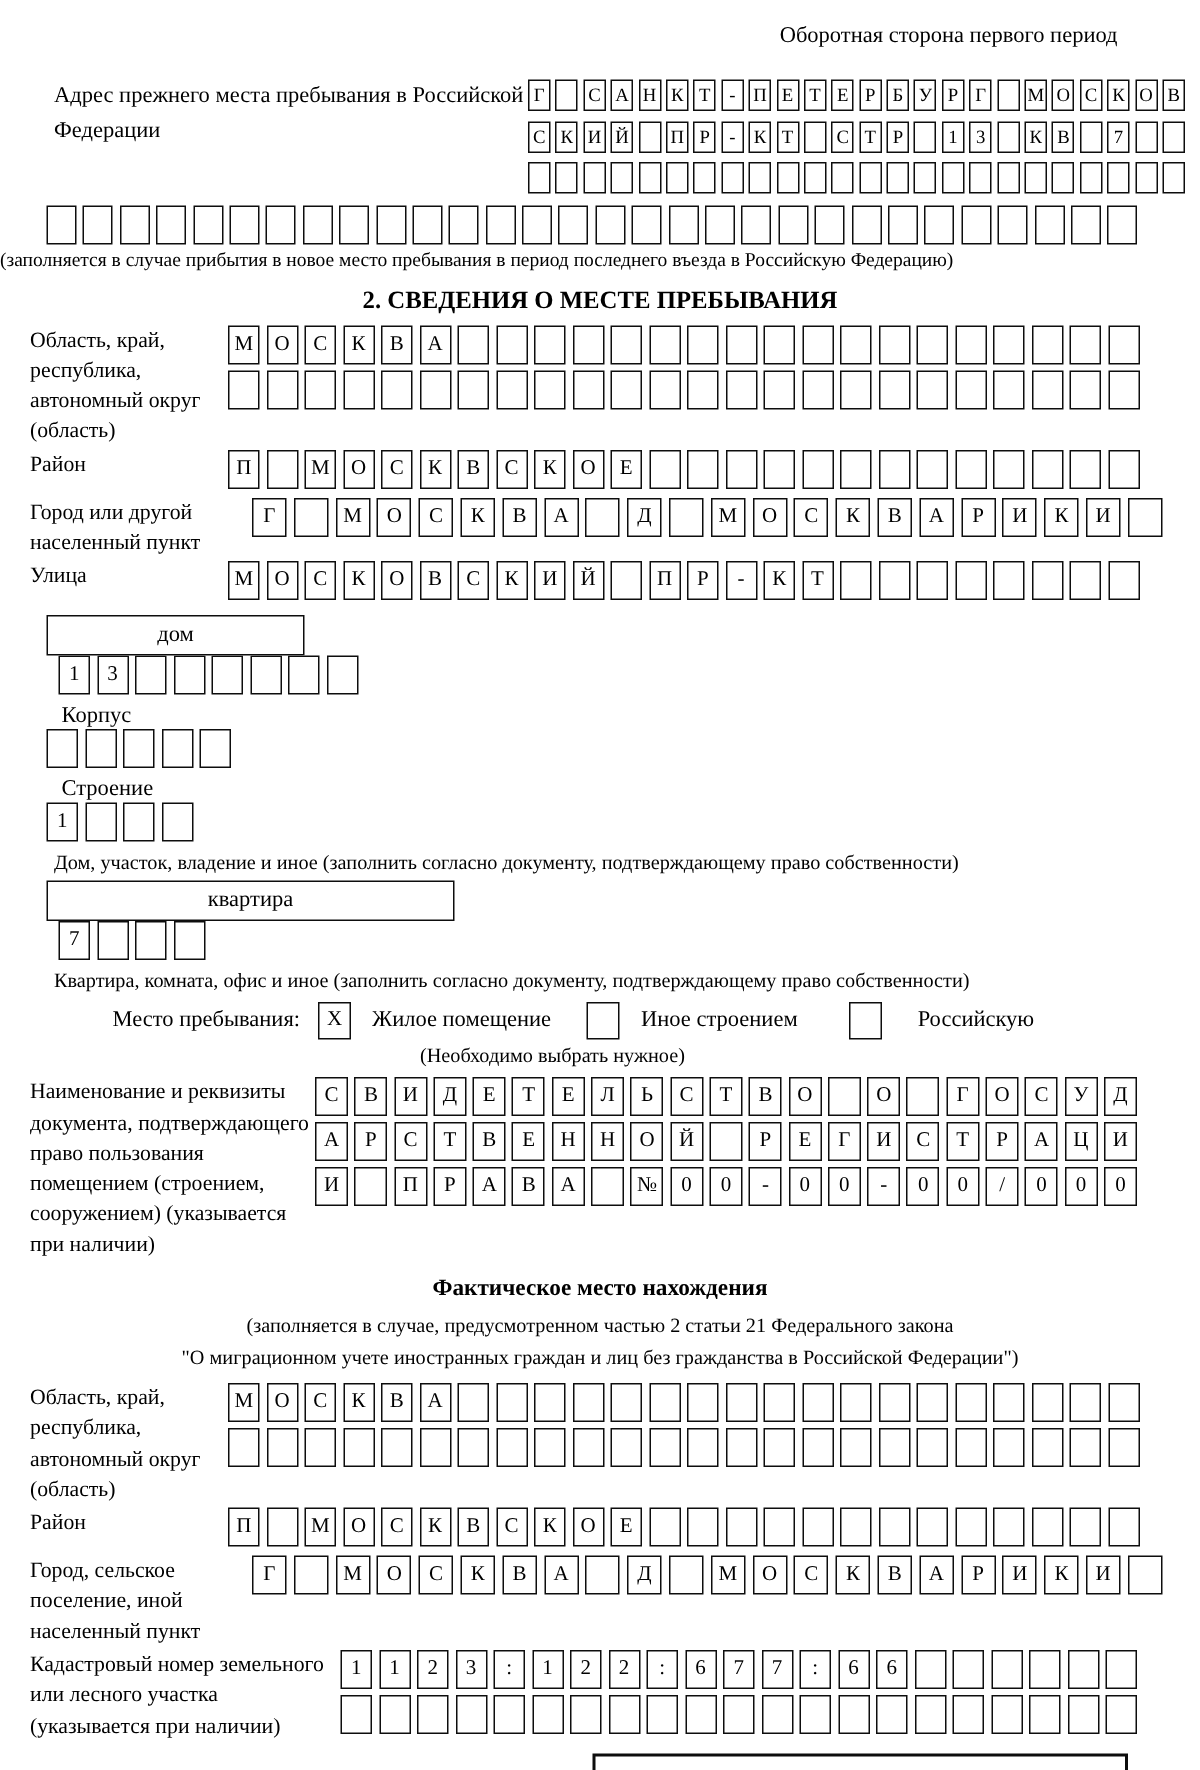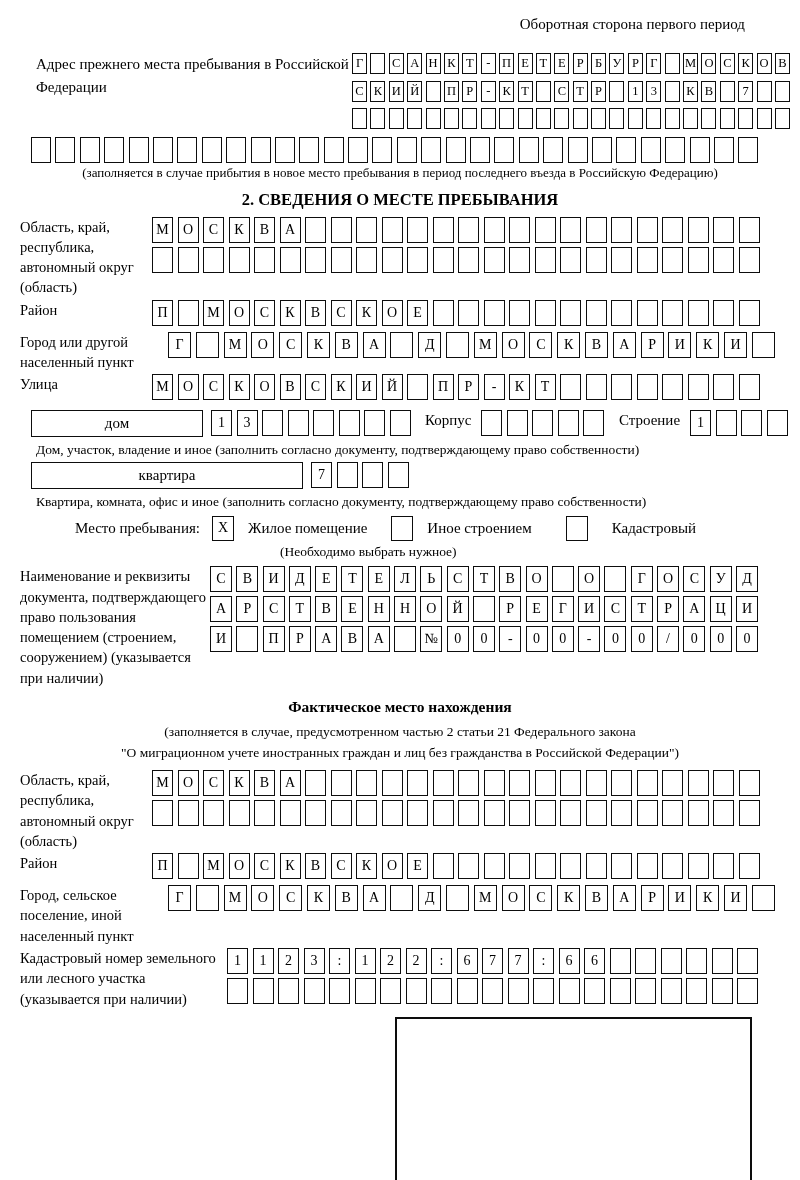--- a/index.html
+++ b/index.html
@@ -1,40 +1,40 @@
 <!DOCTYPE html>
 <html><head>
 <meta charset="utf-8">
 <style>
   html,body{margin:0;padding:0;background:#fff;}
   body{width:800px;height:1180px;color:#000;font-family:"Liberation Serif","DejaVu Serif",serif;font-size:15px;}
   .page{position:relative;width:800px;height:1180px;overflow:hidden;}
   .header-note{text-align:right;padding:16px 55px 0 0;font-size:15px;}
-  .center{text-align:center;}
+  .center{text-align:left;}
   .caption{font-size:13px;}
   .field{display:flex;align-items:flex-start;}
   .flabel{box-sizing:border-box;padding-left:20px;font-size:14.5px;line-height:1.4;flex:0 0 auto;}
   .fgrid{flex:0 0 auto;}
   .cellrow{display:flex;flex-wrap:nowrap;}
   .cell{box-sizing:border-box;display:inline-block;border:1.8px solid #0d0d0d;background:#fff;
         width:21px;height:26px;line-height:23px;margin-right:4.5px;text-align:center;
         font-size:14px;flex:0 0 auto;}
   .cells-std{margin-bottom:4px;}
   .cells-sm .cell{width:15px;height:21px;line-height:18px;margin-right:3.4px;font-size:12.5px;border-width:1.6px;}
   .cells-sm{margin-bottom:6.5px;}
   .cells-md .cell{width:20px;margin-right:4.4px;}
   .cells-wide .cell{width:23px;margin-right:4.8px;}
   .cells-doc .cell{width:22px;margin-right:4.3px;margin-bottom:4px;}
   .blockA{margin-top:20px;}
   .blockA-label{width:352px;padding-left:36px;font-size:15px;line-height:1.5;}
   .fullrow{margin-left:31px;margin-top:1px;}
   .sec-title{font-weight:bold;font-size:16.5px;text-align:center;margin:9px 0 7px 0;}
   .sub-title{font-weight:bold;font-size:15.5px;text-align:center;margin:10px 0 6px 0;}
   .wide-box{box-sizing:border-box;border:1.8px solid #0d0d0d;height:27px;line-height:24px;text-align:center;flex:0 0 auto;}
-  .house-row{display:flex;align-items:flex-start;margin:6px 0 2px 31px;}
+  .house-row{display:flex;align-items:flex-start;margin:6px 0 2px 31px;flex-direction:column;}
   .inline-lab{padding:2px 10px 0 10px;font-size:15px;flex:0 0 auto;}
   .cap-left{margin:2px 0 4px 36px;font-size:13.5px;}
   .stay-row{display:flex;align-items:center;margin:6px 0 0 75px;}
   .chk{box-sizing:border-box;border:1.8px solid #0d0d0d;width:22px;height:25px;line-height:22px;
        text-align:center;font-size:14px;margin:0 14px 0 12px;flex:0 0 auto;}
   .hint{margin:3px 0 6px 280px;font-size:13.5px;}
   .law-cap{font-size:13.5px;text-align:center;line-height:1.55;}
   .stamp-box{box-sizing:border-box;margin:8px 0 0 395px;width:357px;height:176px;border:2px solid #0d0d0d;}
   .mt2{margin-top:2px;} .mt6{margin-top:6px;}
 </style>
@@ -351,21 +351,21 @@
   </div>
   <div class="cap-left">Квартира, комната, офис и иное (заполнить согласно документу, подтверждающему право собственности)</div>
 
   <div class="stay-row">
     <span>Место пребывания:</span>
     <span class="chk">X</span>
     <span>Жилое помещение</span>
     <span class="chk" style="margin-left:24px;"></span>
     <span>Иное строением</span>
     <span class="chk" style="margin-left:34px;margin-right:24px;"></span>
-    <span>Кадастровый</span>
+    <span>Российскую</span>
   </div>
   <div class="hint">(Необходимо выбрать нужное)</div>
 
   <div class="field">
     <div class="flabel" style="width:210px;">Наименование и реквизиты документа, подтверждающего право пользования помещением (строением, сооружением) (указывается при наличии)</div>
     <div class="fgrid">
       <div class="cellrow cells-doc">
           <span class="cell">С</span>
           <span class="cell">В</span>
           <span class="cell">И</span>

